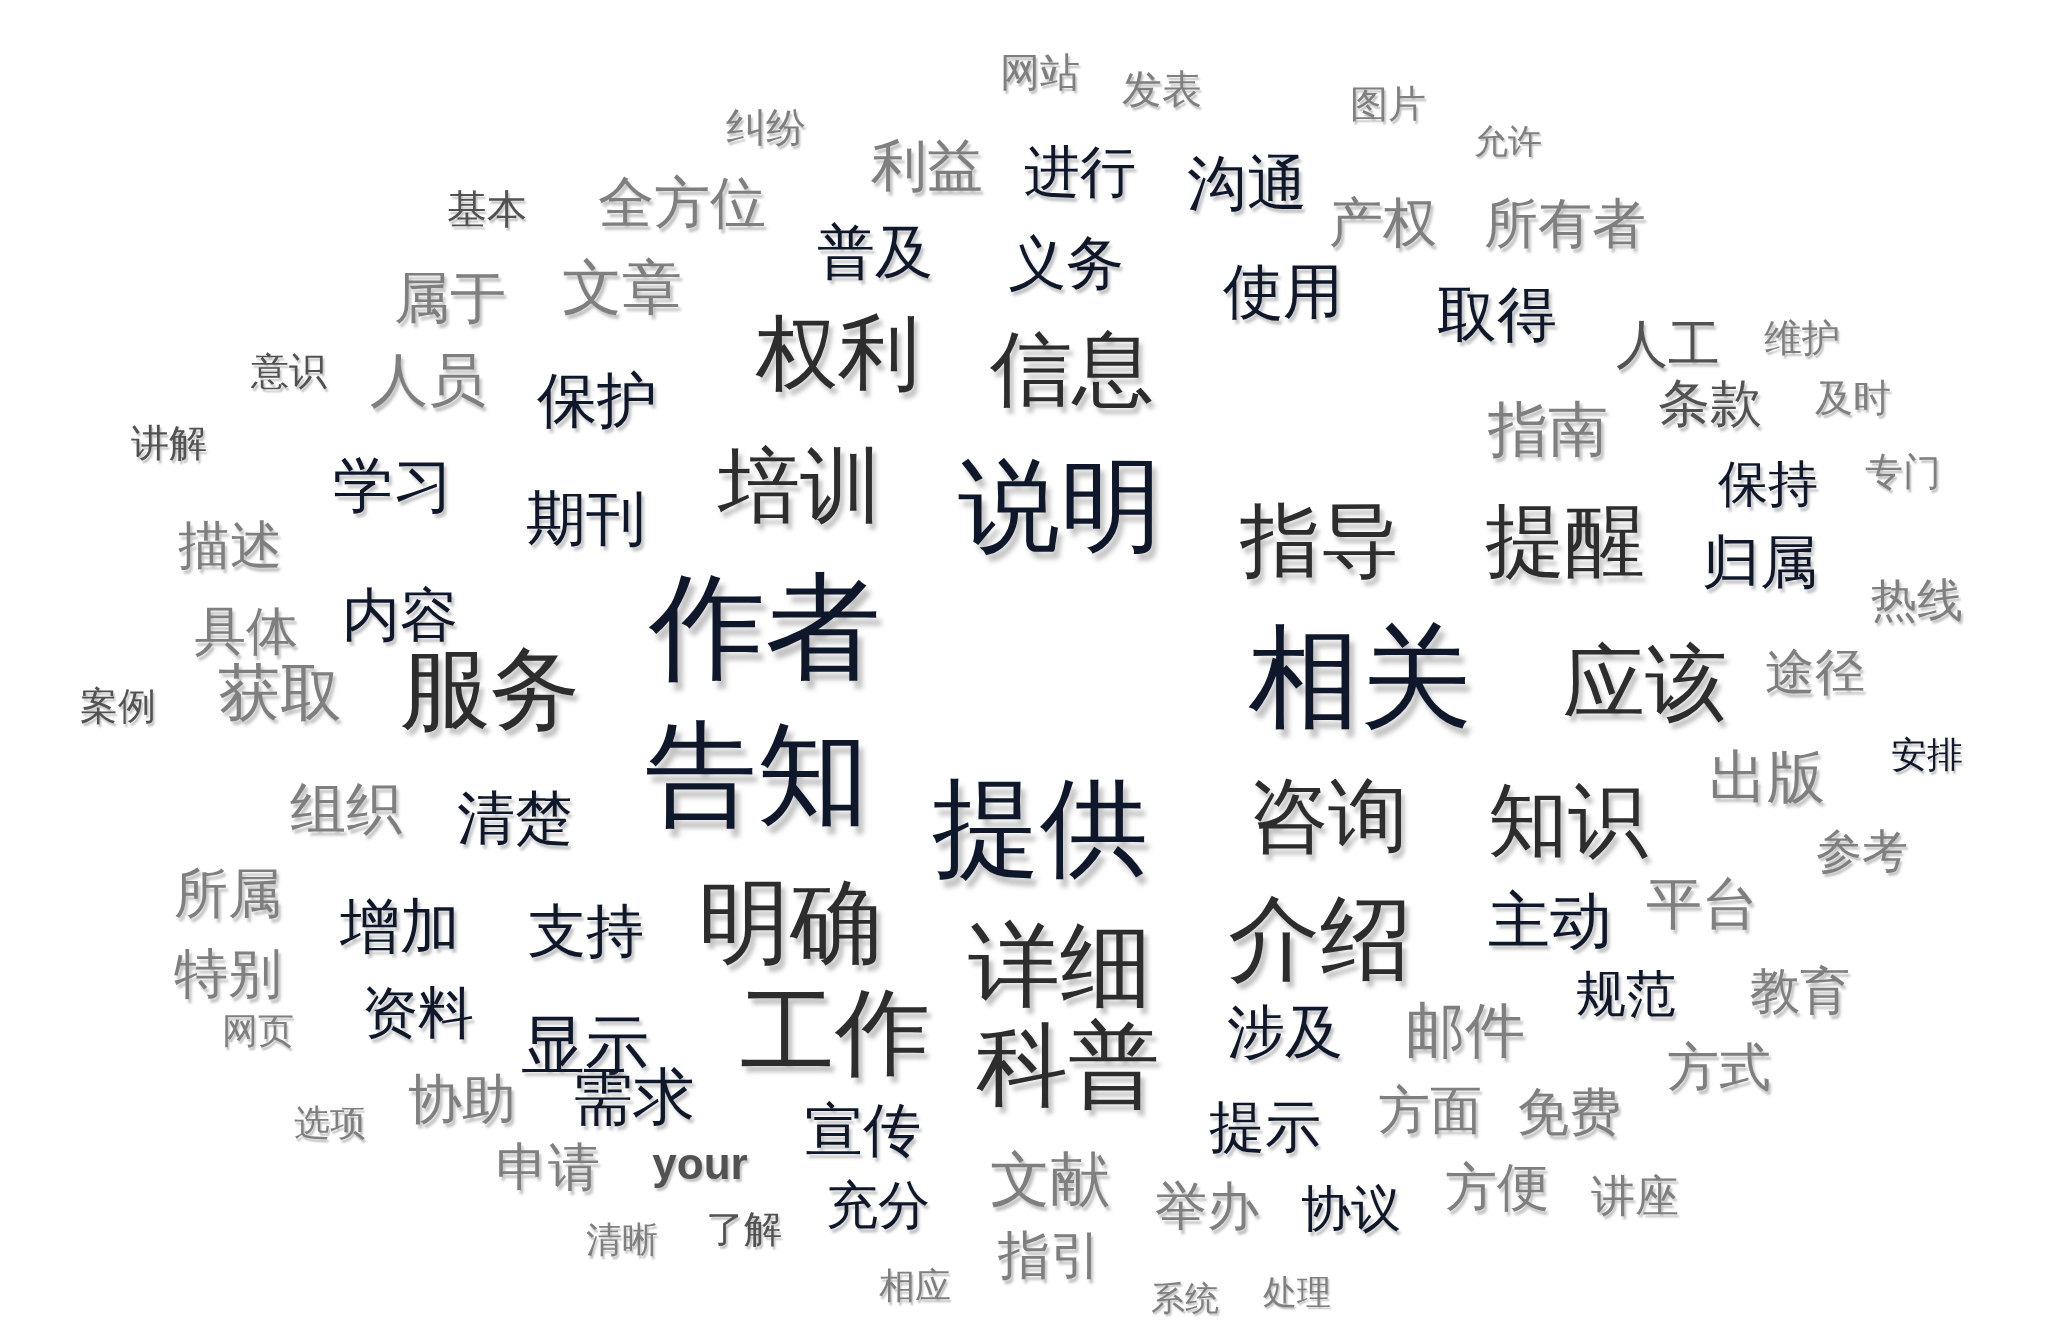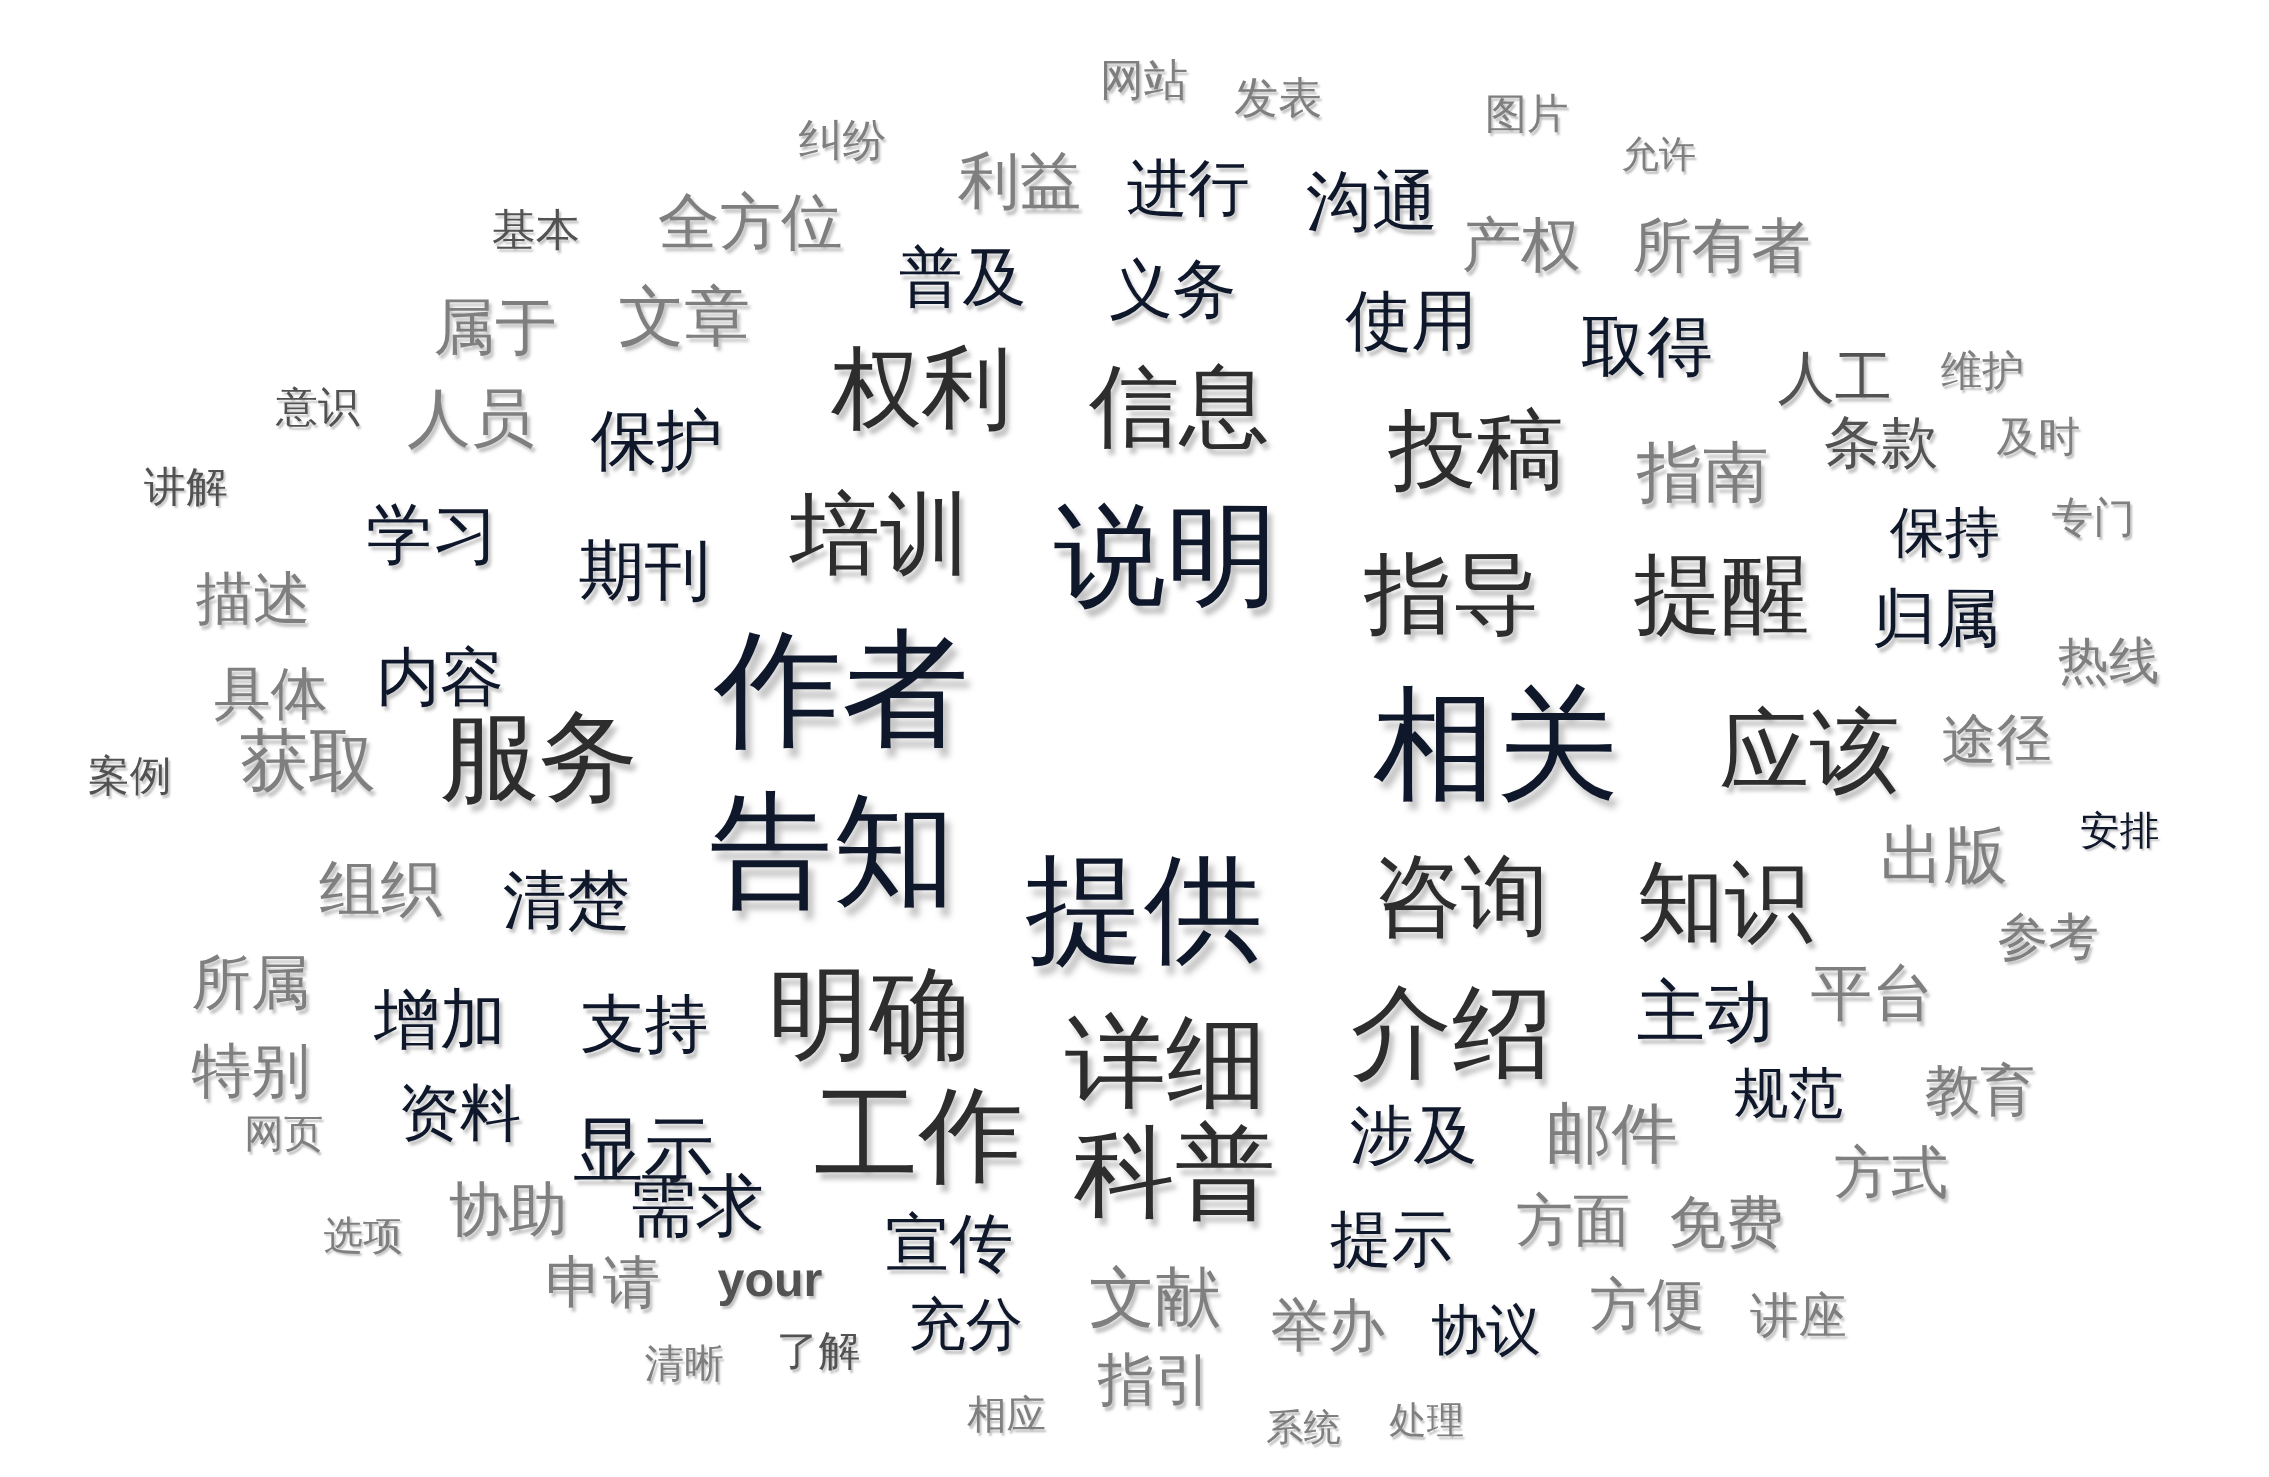--- a/index.html
+++ b/index.html
@@ -54,21 +54,20 @@
     <span class="cloud-word tone-mid" style="left: 622px; top: 288px; font-size: 60px;">文章</span>
     <span class="cloud-word tone-light" style="left: 1283px; top: 292px; font-size: 60px;">使用</span>
     <span class="cloud-word tone-light" style="left: 1497px; top: 315px; font-size: 60px;">取得</span>
     <span class="cloud-word tone-dark" style="left: 1668px; top: 345px; font-size: 52px;">人工</span>
     <span class="cloud-word tone-mid" style="left: 1802px; top: 338px; font-size: 38px;">维护</span>
     <span class="cloud-word tone-dark" style="left: 289px; top: 371px; font-size: 38px;">意识</span>
     <span class="cloud-word tone-mid" style="left: 428px; top: 381px; font-size: 58px;">人员</span>
     <span class="cloud-word tone-light" style="left: 597px; top: 401px; font-size: 60px;">保护</span>
     <span class="cloud-word tone-black" style="left: 838px; top: 354px; font-size: 82px;">权利</span>
     <span class="cloud-word tone-black" style="left: 1072px; top: 370px; font-size: 82px;">信息</span>
-    <span class="cloud-word tone-black" style="left: 1342px; top: 410px; font-size: 80px;">投稿</span>
     <span class="cloud-word tone-mid" style="left: 1548px; top: 430px; font-size: 60px;">指南</span>
     <span class="cloud-word tone-dark" style="left: 1710px; top: 404px; font-size: 52px;">条款</span>
     <span class="cloud-word tone-mid" style="left: 1853px; top: 398px; font-size: 38px;">及时</span>
     <span class="cloud-word tone-dark" style="left: 169px; top: 443px; font-size: 38px;">讲解</span>
     <span class="cloud-word tone-light" style="left: 393px; top: 486px; font-size: 60px;">学习</span>
     <span class="cloud-word tone-light" style="left: 586px; top: 519px; font-size: 60px;">期刊</span>
     <span class="cloud-word tone-black" style="left: 800px; top: 487px; font-size: 82px;">培训</span>
     <span class="cloud-word tone-light" style="left: 1060px; top: 507px; font-size: 102px;">说明</span>
     <span class="cloud-word tone-black" style="left: 1320px; top: 541px; font-size: 80px;">指导</span>
     <span class="cloud-word tone-black" style="left: 1565px; top: 541px; font-size: 80px;">提醒</span>

